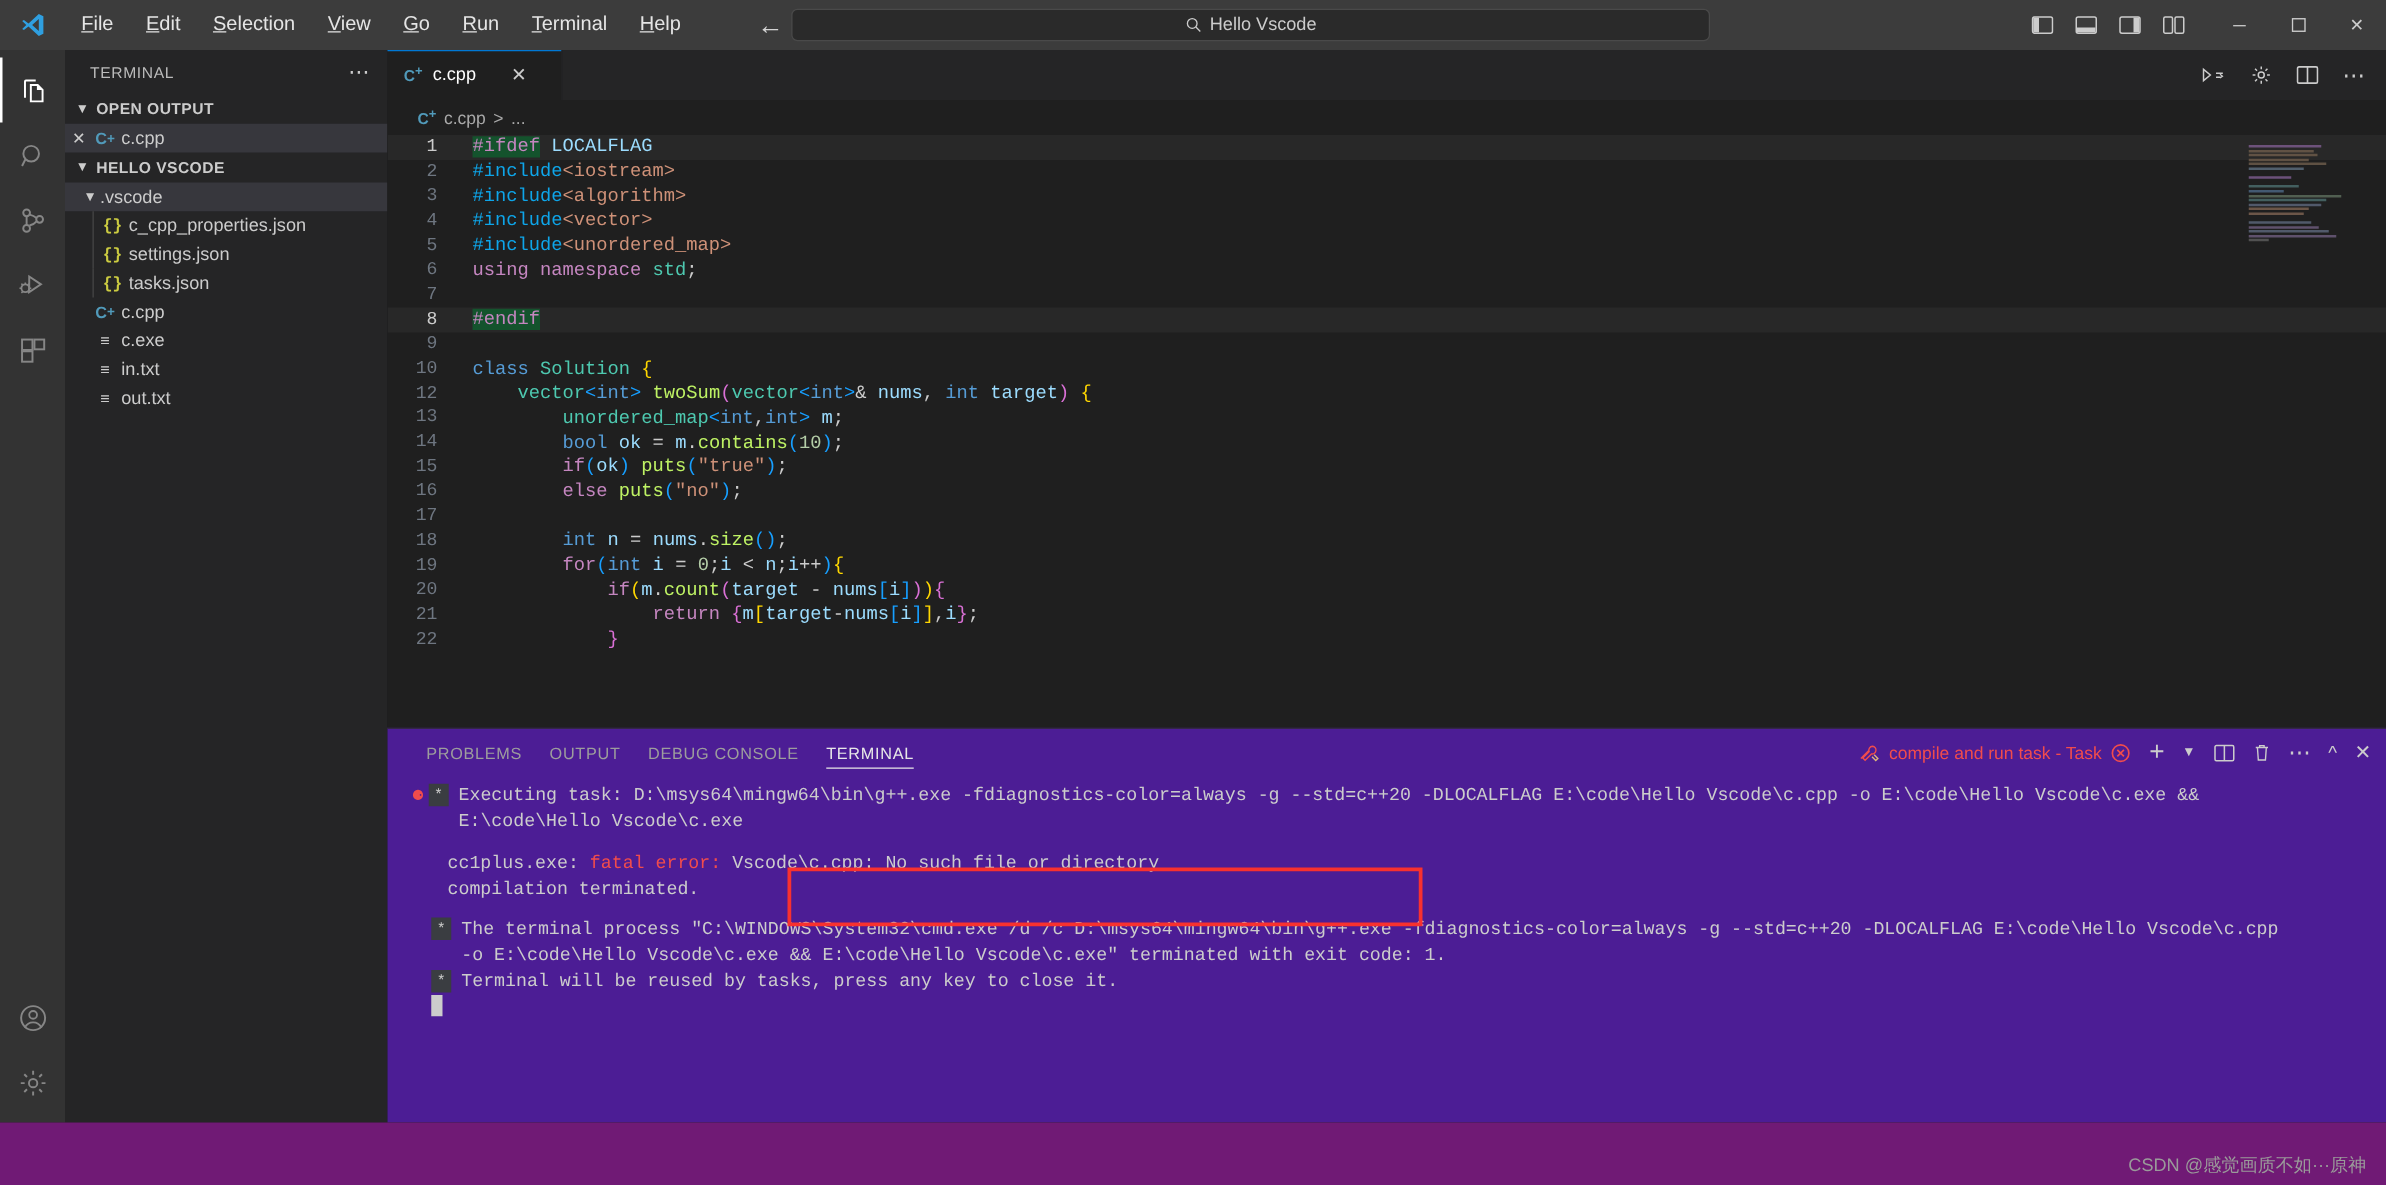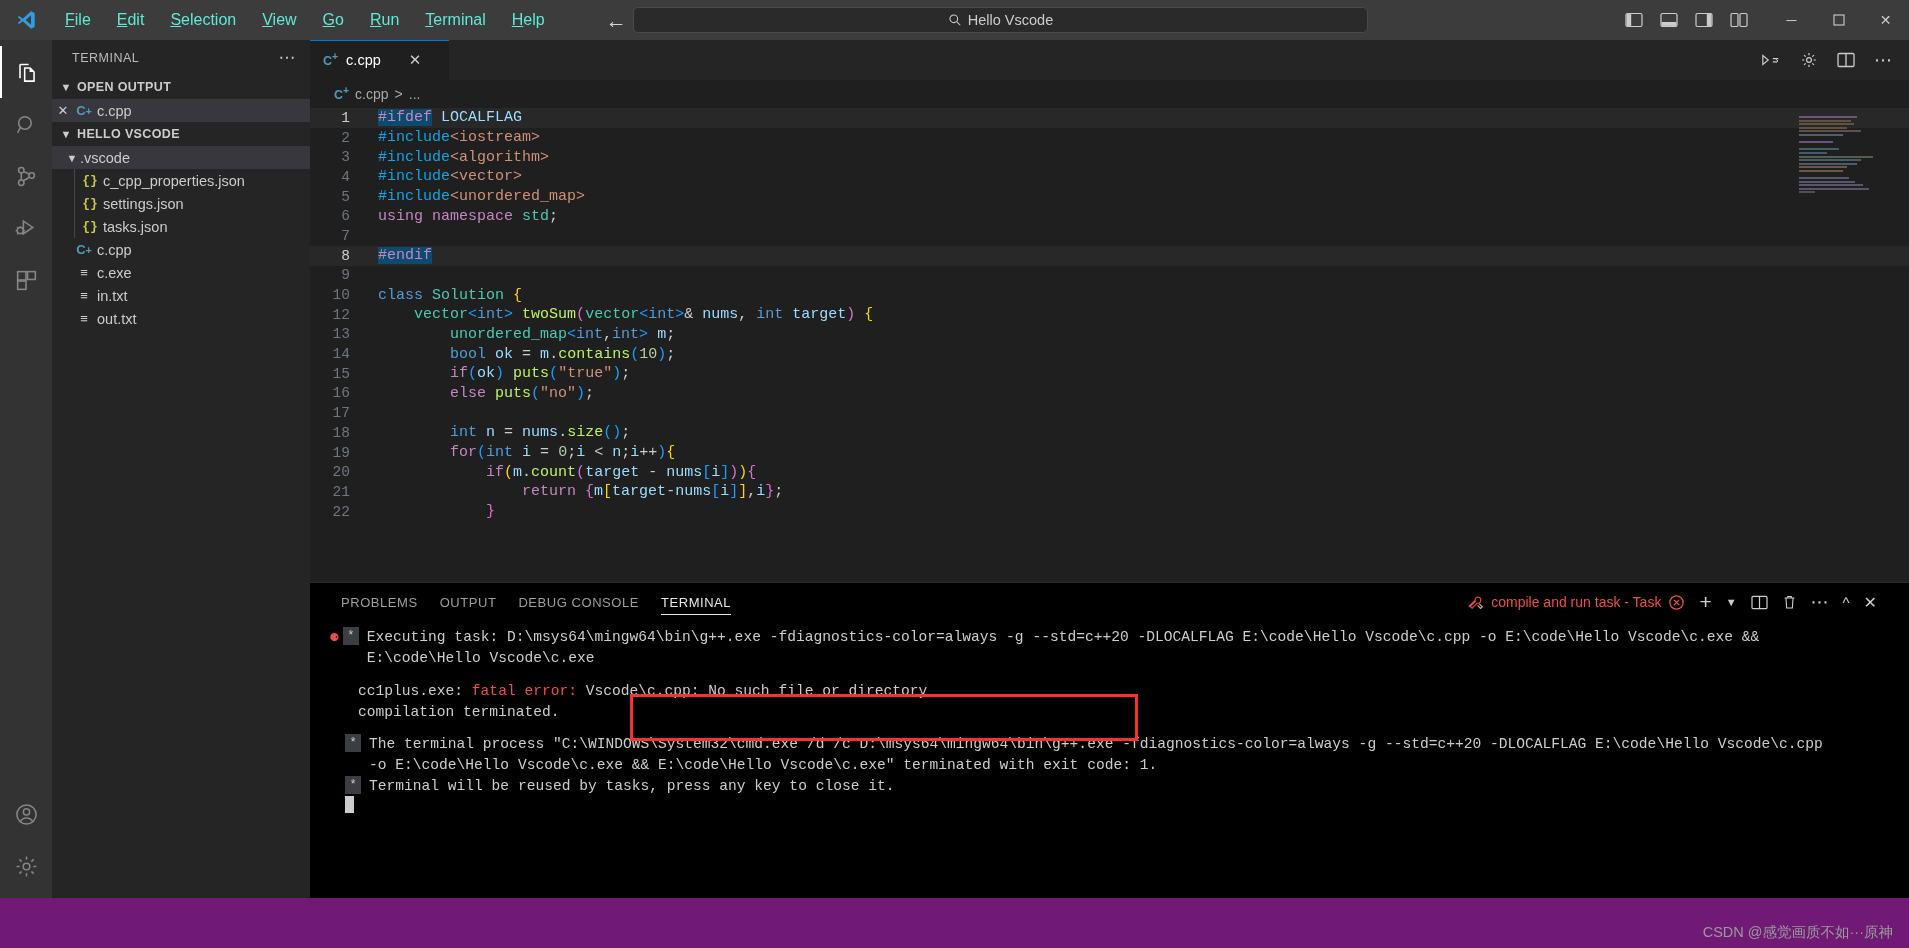--- a/index.html
+++ b/index.html
@@ -15,21 +15,21 @@
   .titlebar {
     height: 40px; flex: 0 0 40px;
     background: #3c3c3c;
     display: flex; align-items: center;
     color: #cccccc;
     font-size: 16px;
     position: relative;
   }
   .vs-logo { width: 52px; display: flex; align-items: center; justify-content: center; }
   .menu { display: flex; align-items: center; gap: 0px; }
-  .menu-item { padding: 5px 13px; font-size: 16px; color: #5eead4; white-space: nowrap; cursor: default; border-radius: 3px; }
+  .menu-item { padding: 5px 13px; font-size: 16px; color: #e5e5e5; white-space: nowrap; cursor: default; border-radius: 3px; }
   .menu-item u { text-decoration: underline; }
   .nav-arrows { display: flex; align-items: center; gap: 22px; margin-left: 48px; color: #8a8a8a; }
   .nav-arrow { font-size: 21px; line-height: 1; }
   .nav-arrow.active { color: #d4d4d4; }
   .cmdcenter {
     position: absolute; left: 633px; width: 735px; height: 26px; top: 7px;
     background: #2a2a2a; border: 1px solid #4a4a4a; border-radius: 5px;
     display: flex; align-items: center; justify-content: center; gap: 6px;
     color: #cccccc; font-size: 14.5px;
   }
@@ -88,41 +88,41 @@
   .code-line { height: 19.7px; display: flex; align-items: center; font-family: "Liberation Mono", monospace; font-size: 15px; white-space: pre; }
   .code-line.hl { background: #282828; }
   .ln { width: 62px; flex: 0 0 62px; text-align: right; padding-right: 22px; color: #6e7681; font-size: 14.5px; }
   .ln.cur { color: #cccccc; }
   .ctext { padding-left: 6px; }
   .minimap { position: absolute; right: 14px; top: 0; width: 96px; height: 100%; opacity: .85; }
   .mm-line { height: 2px; margin-bottom: 1.6px; }
 
   
   .t-pre   { color: #0ea5e9; font-family: Liberation Mono, monospace; }
-  .t-prehl { color: #c586c0; background: #0c4a6e; }
+  .t-prehl { color: #c586c0; background: #14532d; }
   .t-def   { color: #9cdcfe; }
   .t-str   { color: #ce9178; }
   .t-kw    { color: #569cd6; }
   .t-kw2   { color: #c586c0; }
   .t-type  { color: #4ec9b0; }
   .t-fn    { color: #bef264; }
   .t-var   { color: #9cdcfe; }
   .t-num   { color: #b5cea8; }
   .t-punc  { color: #cccccc; }
   .t-y     { color: #ffd700; }
   .t-p     { color: #da70d6; }
   .t-b     { color: #179fff; }
 
   
-  .panel { flex: 0 0 316px; background: #000000; display: flex; flex-direction: column; border-top: 1px solid #2b2b2b; }
+  .panel { flex: 0 0 316px; background: #4c1d95; display: flex; flex-direction: column; border-top: 1px solid #2b2b2b; }
   .panel-head { height: 38px; flex: 0 0 38px; display: flex; align-items: center; padding-left: 20px; }
   .ptab { font-size: 13px; letter-spacing: .55px; color: #9d9d9d; padding: 0 11px; position: relative; height: 38px; display: flex; align-items: center; }
   .ptab.active { color: #e7e7e7; }
   .ptab.active::after { content:""; position:absolute; left: 11px; right: 11px; bottom: 6px; height: 1px; background: #e7e7e7; }
-  .panel-actions { margin-left: auto; display: flex; align-items: center; gap: 14px; padding-right: 32px; color: #cccccc; font-size: 15px; }
+  .panel-actions { margin-left: auto; display: flex; align-items: center; gap: 14px; padding-right: 12px; color: #cccccc; font-size: 15px; }
   .task-label { display: flex; align-items: center; gap: 7px; color: #f14c4c; font-size: 14px; }
   .term-body { flex: 1 1 auto; position: relative; padding: 6px 0 0 20px; font-family: "Liberation Mono", monospace; font-size: 14.6px; color: #cccccc; line-height: 20.6px; overflow: hidden; }
   .tline { white-space: pre; display: flex; }
   .tmark { color: #f14c4c; margin-right: 4px; }
   .sq { display: inline-block; width: 16px; height: 18px; background: #3a3d41; color: #cccccc; text-align: center; margin-right: 8px; vertical-align: middle; font-size: 12px; line-height: 18px; }
   .errbox { position: absolute; left: 320px; top: 73px; width: 508px; height: 47px; border: 3px solid #f8312f; }
   .t-err { color: #f14c4c; }
   .cursor-blk { display:inline-block; width:9px; height:17px; background:#cccccc; vertical-align:middle; }
 
   .watermark { position: absolute; right: 16px; bottom: 6px; color: #9a9a9a; font-size: 14.5px; }

